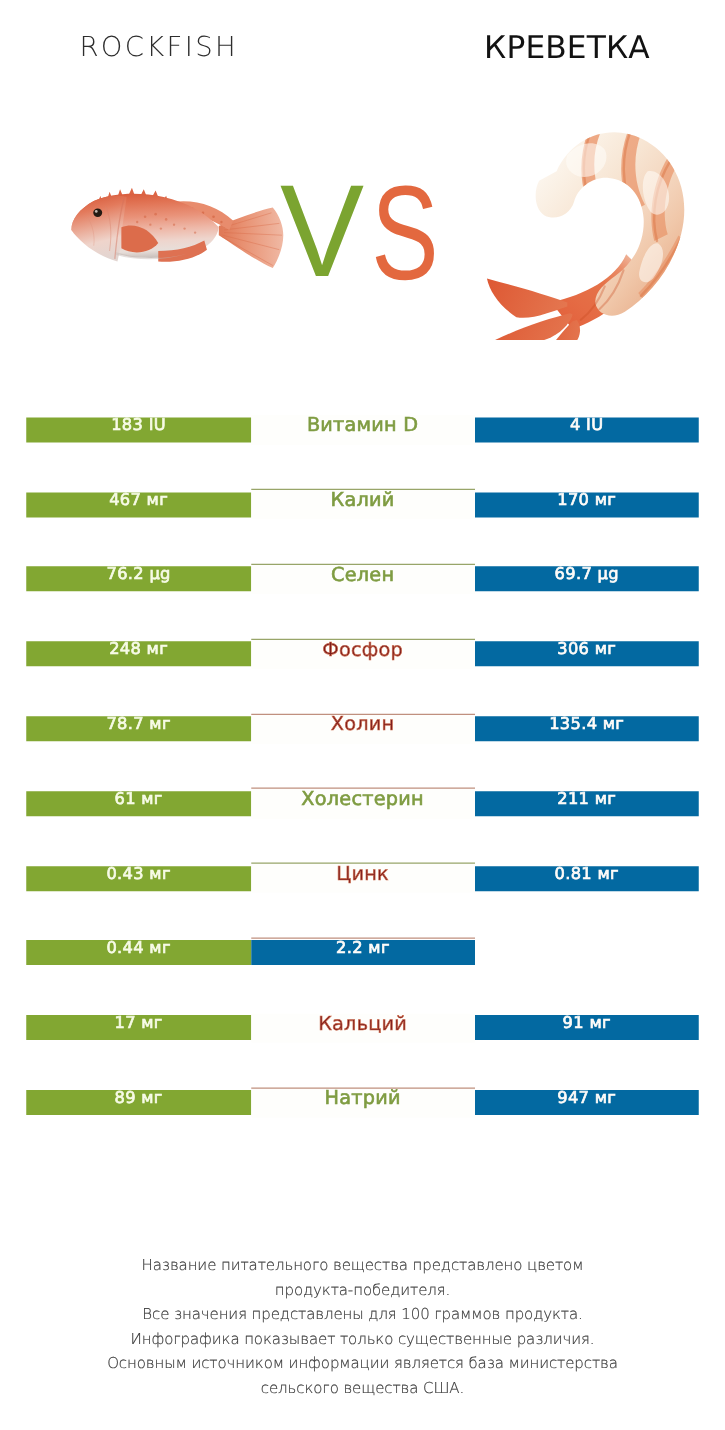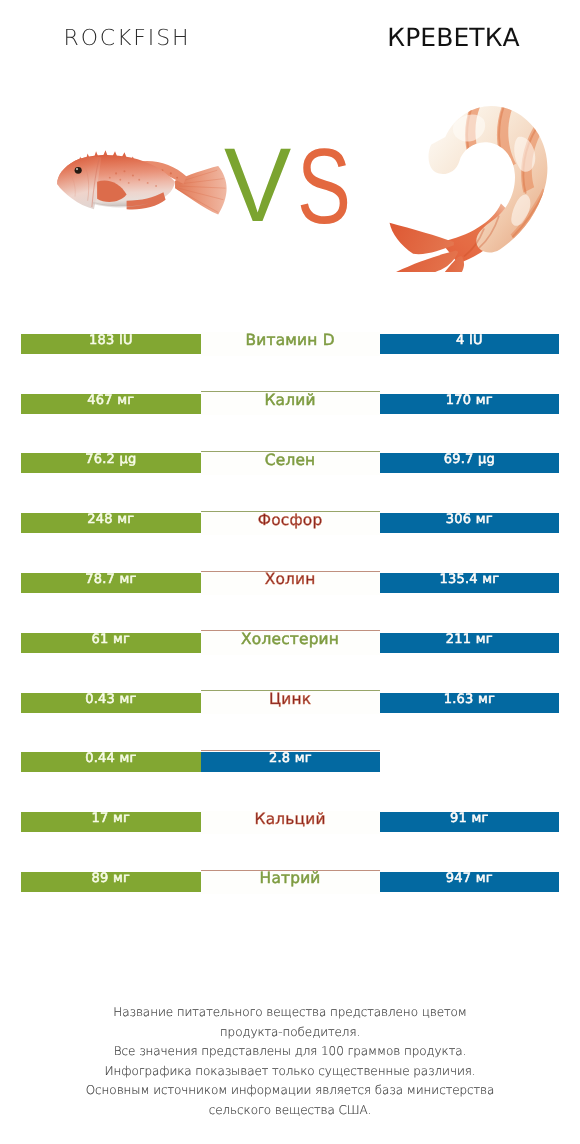--- a/index.html
+++ b/index.html
@@ -258,25 +258,25 @@
         <div class="cell c-mid">
           <div class="mid-inner g sep-g">Холестерин</div>
         </div>
         <div class="cell c-right">211 мг</div>
       </div>
       <div class="trow">
         <div class="cell c-left">0.43 мг</div>
         <div class="cell c-mid">
           <div class="mid-inner o sep-o">Цинк</div>
         </div>
-        <div class="cell c-right">1.63 мг</div>
+        <div class="cell c-right">0.81 мг</div>
       </div>
       <div class="trow">
         <div class="cell c-left">0.44 мг</div>
-        <div class="cell c-right">2.8 мг</div>
+        <div class="cell c-right">2.2 мг</div>
       </div>
       <div class="trow">
         <div class="cell c-left">17 мг</div>
         <div class="cell c-mid">
           <div class="mid-inner o sep-o">Кальций</div>
         </div>
         <div class="cell c-right">91 мг</div>
       </div>
       <div class="trow">
         <div class="cell c-left">89 мг</div>

